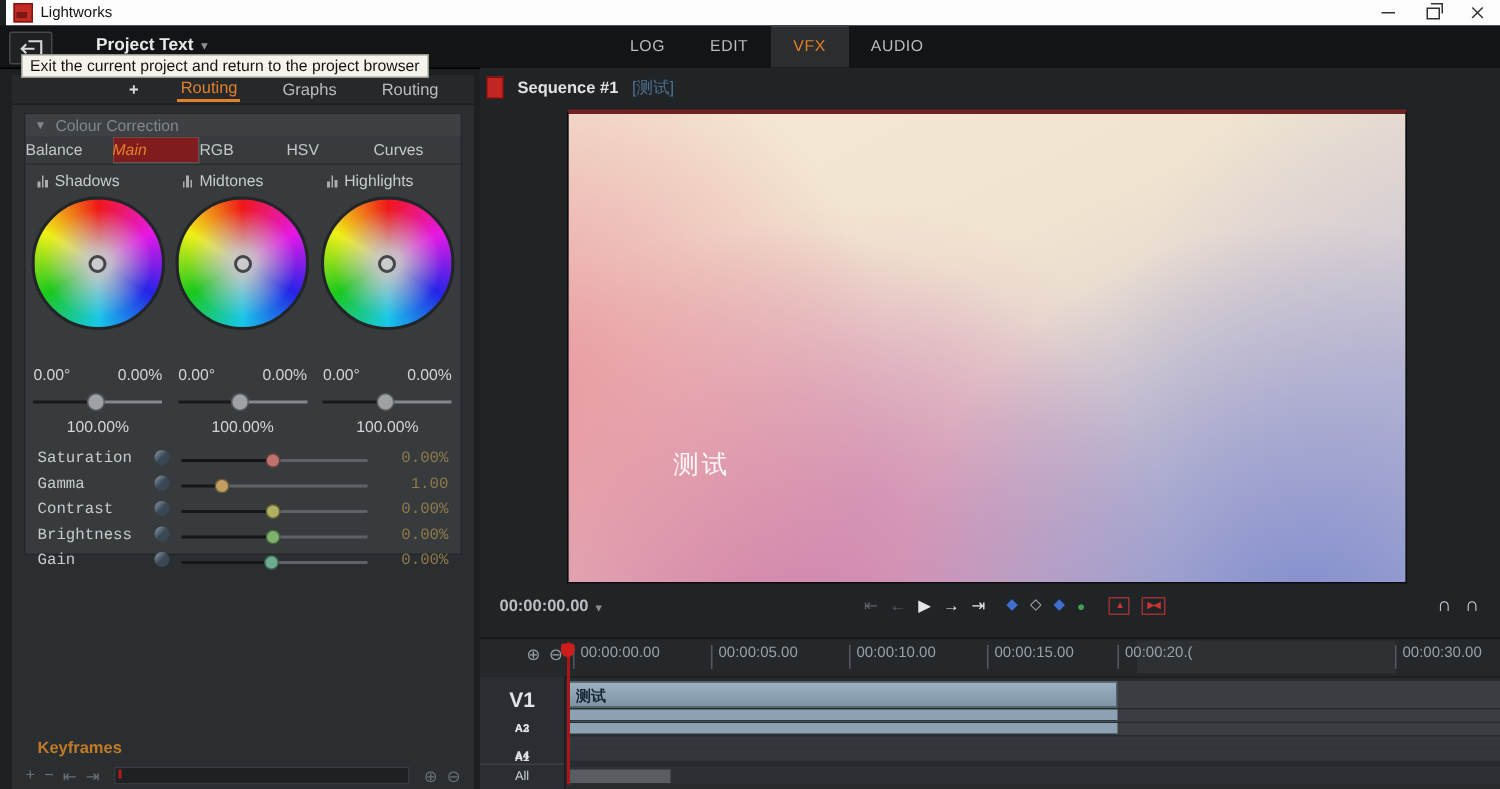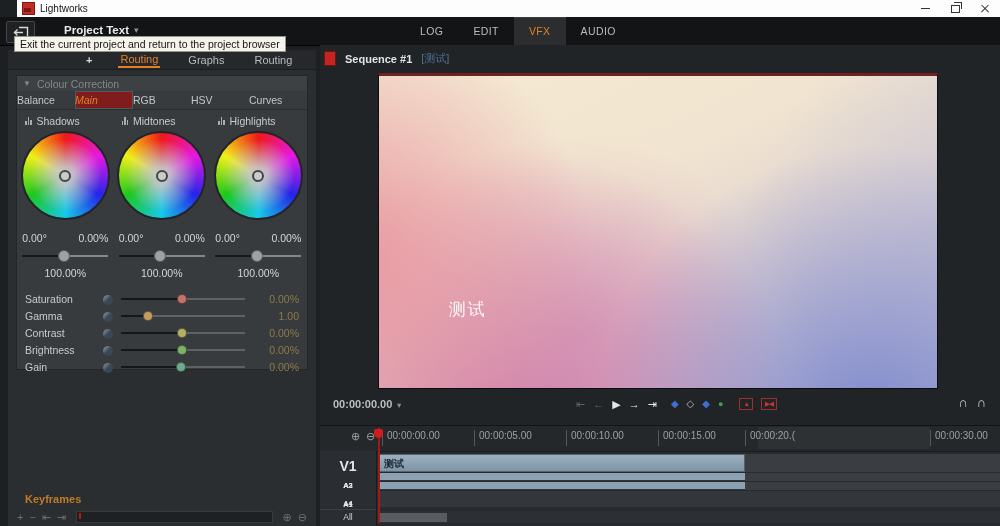--- a/index.html
+++ b/index.html
@@ -1,20 +1,20 @@
 <!DOCTYPE html>
 <html><head>
 <meta charset="utf-8">
 <style>
   html,body{margin:0;padding:0;background:#101214;}
   .screen{position:relative;width:1000px;height:526px;background:#1d2023;
     font-family:"Liberation Sans",sans-serif;overflow:hidden;-webkit-font-smoothing:antialiased;}
 
   
-  .titlebar{position:absolute;top:0;left:17px;right:0;height:17px;background:#fdfdfd;
+  .titlebar{position:absolute;top:0;left:4px;right:0;height:17px;background:#fdfdfd;
     display:flex;align-items:center;padding-left:5px;box-sizing:border-box;justify-content:space-between;}
   .app-icon{width:11px;height:11px;background:#c22a23;border:1px solid #7c1712;margin-right:5px;position:relative;}
   .app-icon::after{content:"";position:absolute;left:1px;top:5px;width:7px;height:4px;background:#7c1712;}
   .app-title{font-size:10px;color:#141414;}
   .win-controls{margin-left:auto;display:flex;height:100%;}
   .win-btn{width:30px;height:100%;display:flex;align-items:center;justify-content:center;}
   .min-glyph{width:9px;height:1px;background:#333;display:block;}
   .restore-glyph{width:7px;height:6px;border:1px solid #333;position:relative;display:block;background:#fdfdfd;}
   .restore-glyph::before{content:"";position:absolute;left:2px;top:-4px;width:7px;height:6px;border:1px solid #333;border-bottom:none;border-left:none;}
   .x-glyph{width:10px;height:10px;position:relative;display:block;}
@@ -56,30 +56,30 @@
   .wheel-head{align-self:flex-start;display:flex;align-items:center;gap:5px;height:15px;
     padding-left:8px;font-size:10.5px;color:#c7cbcd;}
   .bars-icon{display:flex;align-items:flex-end;gap:1px;height:8px;}
   .bars-icon i{display:block;width:1.5px;background:#a9adb0;}
   .bars-icon i:nth-child(1){height:4px;} .bars-icon i:nth-child(2){height:8px;} .bars-icon i:nth-child(3){height:5px;}
   .wheel{position:relative;width:85px;height:85px;border-radius:50%;border:2px solid #222528;margin-top:3px;cursor:pointer;
     background:radial-gradient(circle,#c7c7c7 0%,rgba(199,199,199,.9) 15%,rgba(199,199,199,0) 60%),
       conic-gradient(#f01818,#e518e5 60deg,#2424e8 120deg,#18c8e8 180deg,#1cc81c 240deg,#f0f018 300deg,#f01818 360deg);}
   .wheel-handle{position:absolute;left:50%;top:50%;width:8px;height:8px;margin:-6px 0 0 -6px;
     border:2px solid #44474a;border-radius:50%;background:rgba(210,210,210,.5);}
-  .wheel-vals{display:flex;justify-content:space-between;width:86px;margin-top:12px;font-size:10.5px;color:#d3d6d8;}
+  .wheel-vals{display:flex;justify-content:space-between;width:86px;margin-top:24px;font-size:10.5px;color:#d3d6d8;}
   .mini-slider{position:relative;width:86px;height:13px;margin-top:5px;cursor:pointer;}
   .mini-slider .tdark{position:absolute;left:0;top:6px;height:2px;width:47%;background:#17191b;}
   .mini-slider .tlight{position:absolute;right:0;top:6px;height:2px;width:53%;background:#84888b;}
   .mini-slider .mknob{position:absolute;left:calc(47% - 5px);top:1px;width:10px;height:10px;border-radius:50%;
     background:#9ea2a5;border:1px solid #5c6063;}
   .wheel-luma{margin-top:5px;font-size:10.5px;color:#d3d6d8;}
 
   .slider-rows{margin-top:9px;}
-  .srow{display:flex;align-items:flex-end;height:17px;padding:0 8px;}
+  .srow{display:flex;align-items:flex-start;height:17px;padding:0 8px;font-family:Liberation Mono, monospace;}
   .srow .slabel{width:78px;font-size:10.5px;color:#c7cbcd;}
   .reset-icon{width:10px;height:10px;border-radius:50%;background:linear-gradient(135deg,#93a0ac 0%,#3a4855 50%);
     margin-right:8px;cursor:pointer;flex:none;}
   .strack{position:relative;flex:1;height:13px;cursor:pointer;}
   .strack .fill{position:absolute;left:0;top:6px;height:1.5px;background:#141618;}
   .strack .rest{position:absolute;right:0;top:6px;height:1.5px;background:#5e6266;}
   .sknob{position:absolute;top:1.5px;width:10px;height:10px;border-radius:50%;border:1px solid rgba(0,0,0,.45);box-sizing:border-box;}
   .sval{width:54px;text-align:right;font-size:10.5px;color:#8f7a4a;}
 
   .kf-title{position:absolute;left:17px;top:443px;font-size:11px;font-weight:bold;color:#c07b28;}

